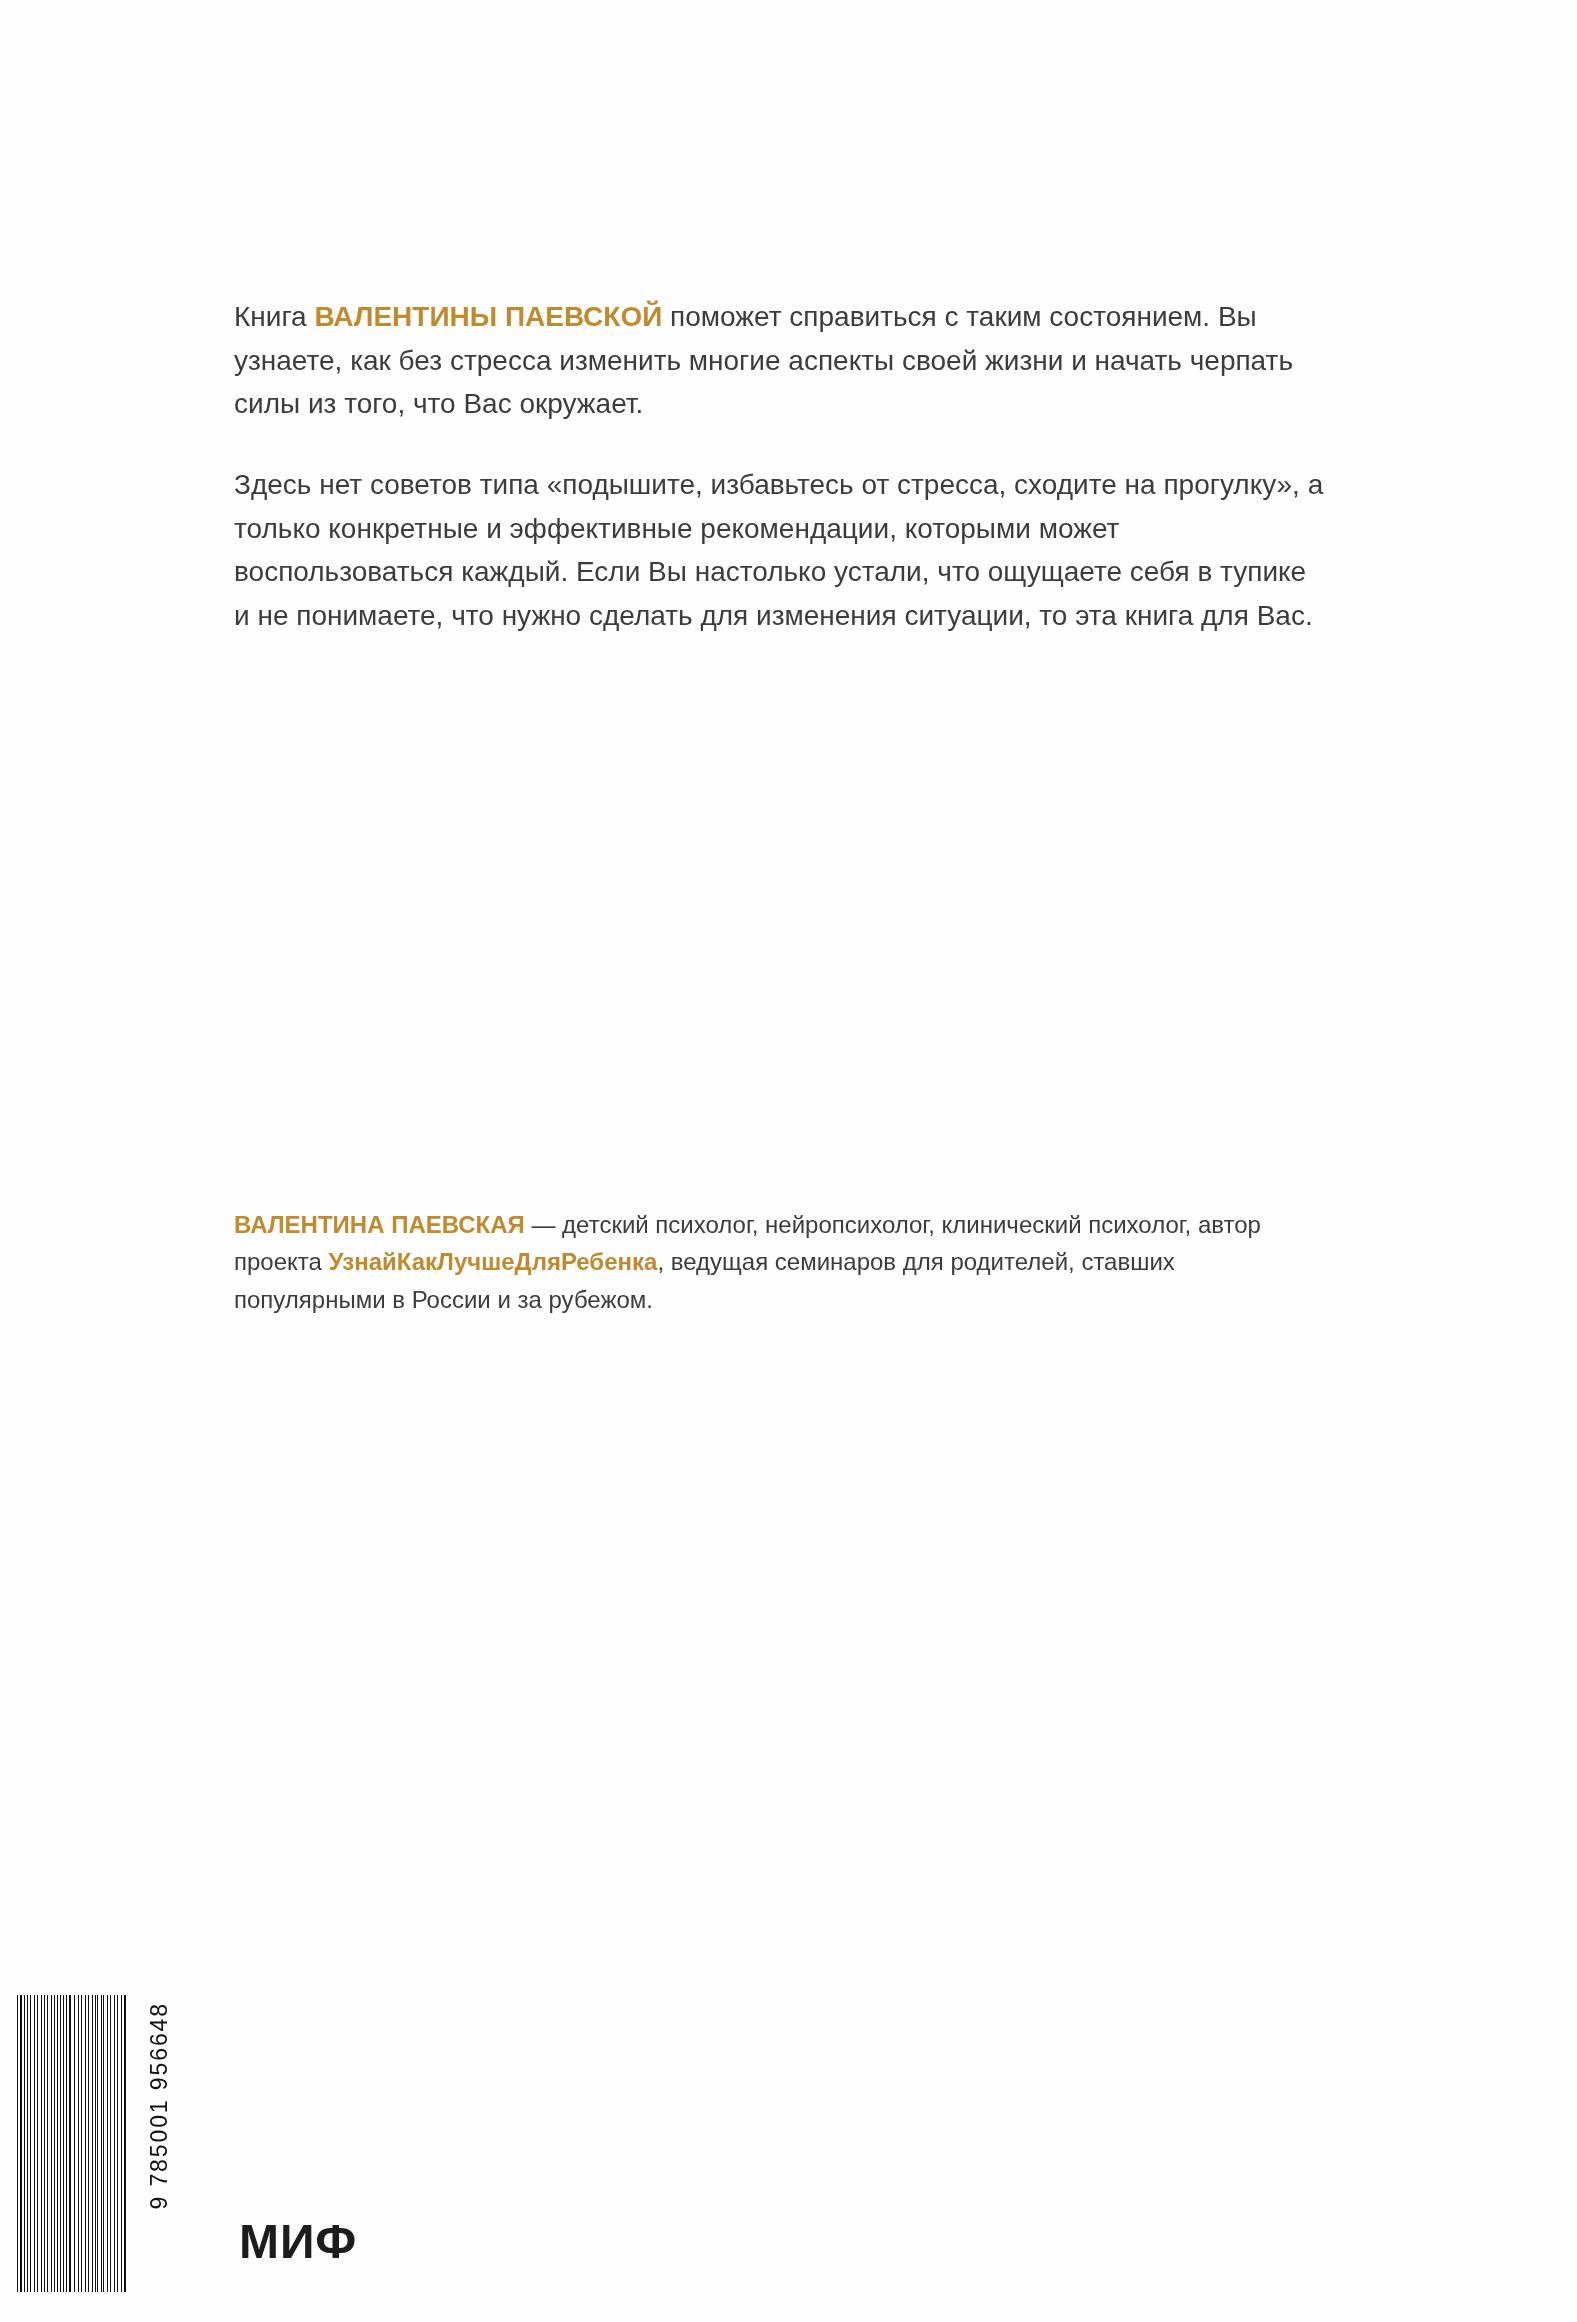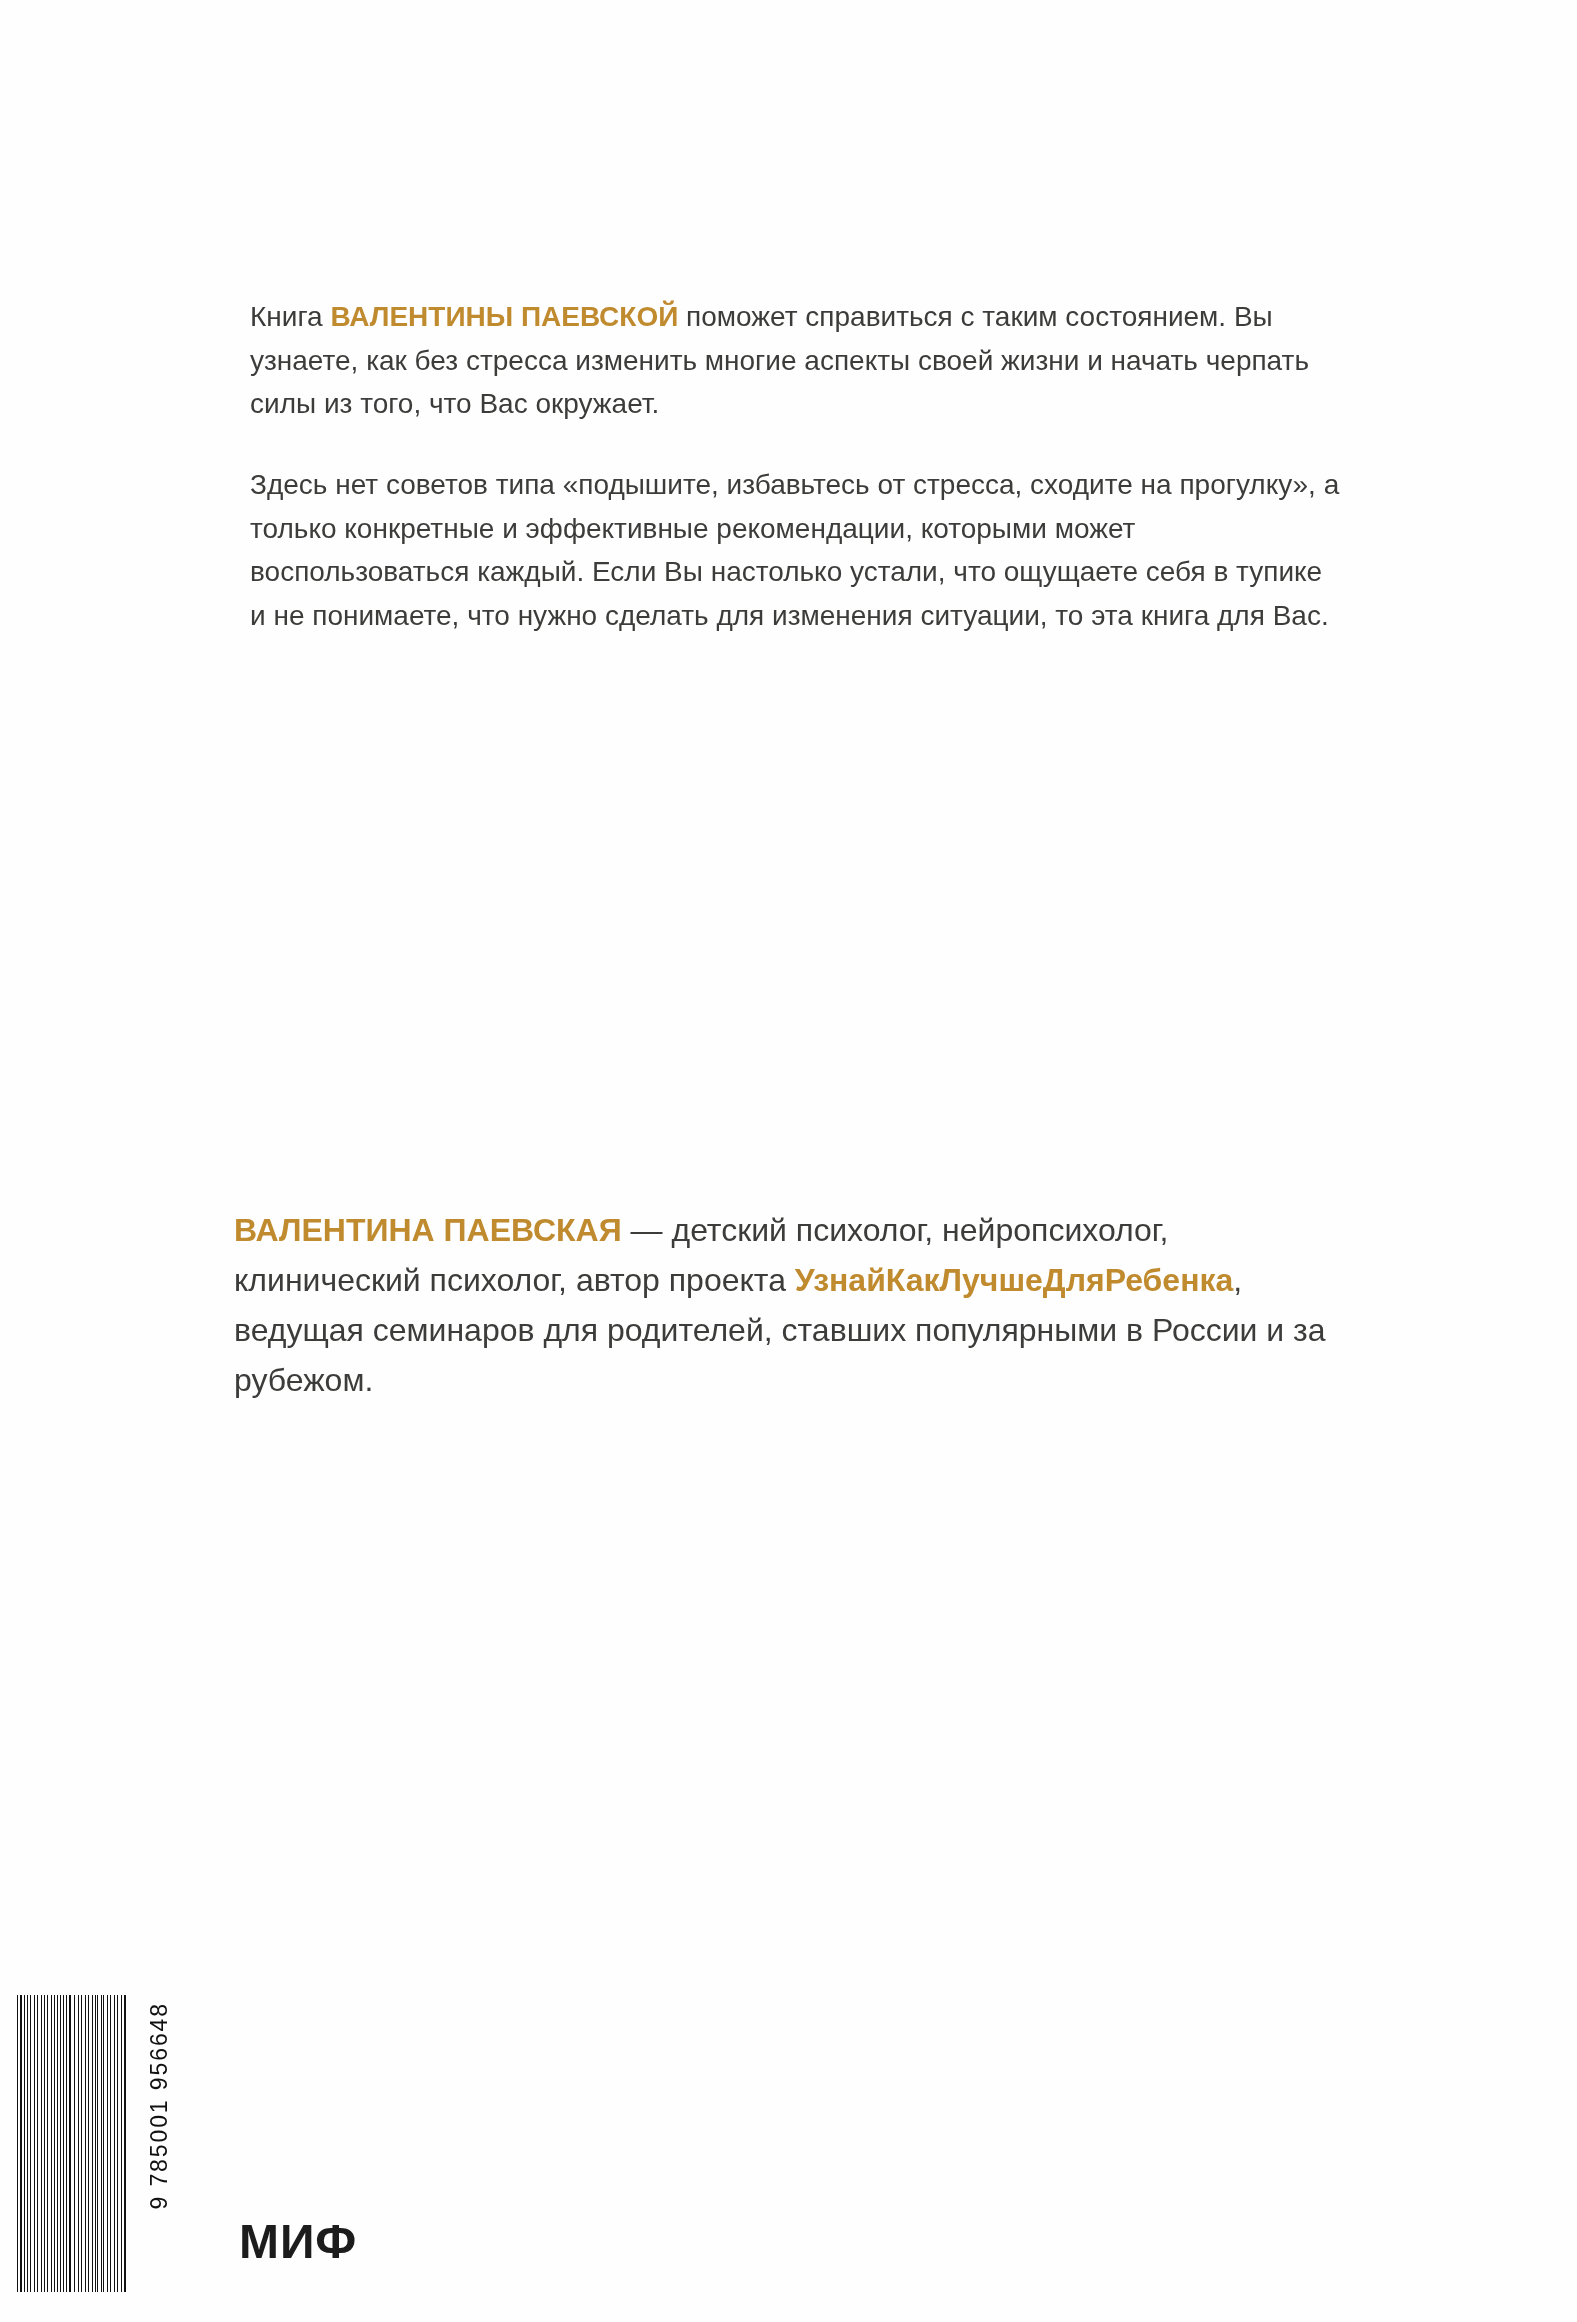--- a/index.html
+++ b/index.html
@@ -36,42 +36,42 @@
     letter-spacing: 0.2px;
     color: #c08a2e;
     margin: 0 0 48px 0;
     max-width: 1095px;
   }
 
   .para {
     font-size: 28px;
     line-height: 1.56;
     color: #3c3c3a;
-    margin: 0 0 37px 16px;
+    margin: 0 0 37px 0;
     max-width: 1090px;
   }
 
   .para.tight {
     margin-bottom: 0;
   }
 
   .accent {
     color: #c08a2e;
     font-weight: 700;
   }
 
   .bio-block {
     position: absolute;
     left: 234px;
     top: 1206px;
     width: 1113px;
   }
 
   .bio {
-    font-size: 32px;
+    font-size: 24px;
     line-height: 1.56;
     color: #3c3c3a;
     margin: 0;
     max-width: 1095px;
   }
 
   
   .barcode-wrap {
     position: absolute;
     left: 7.4px;

